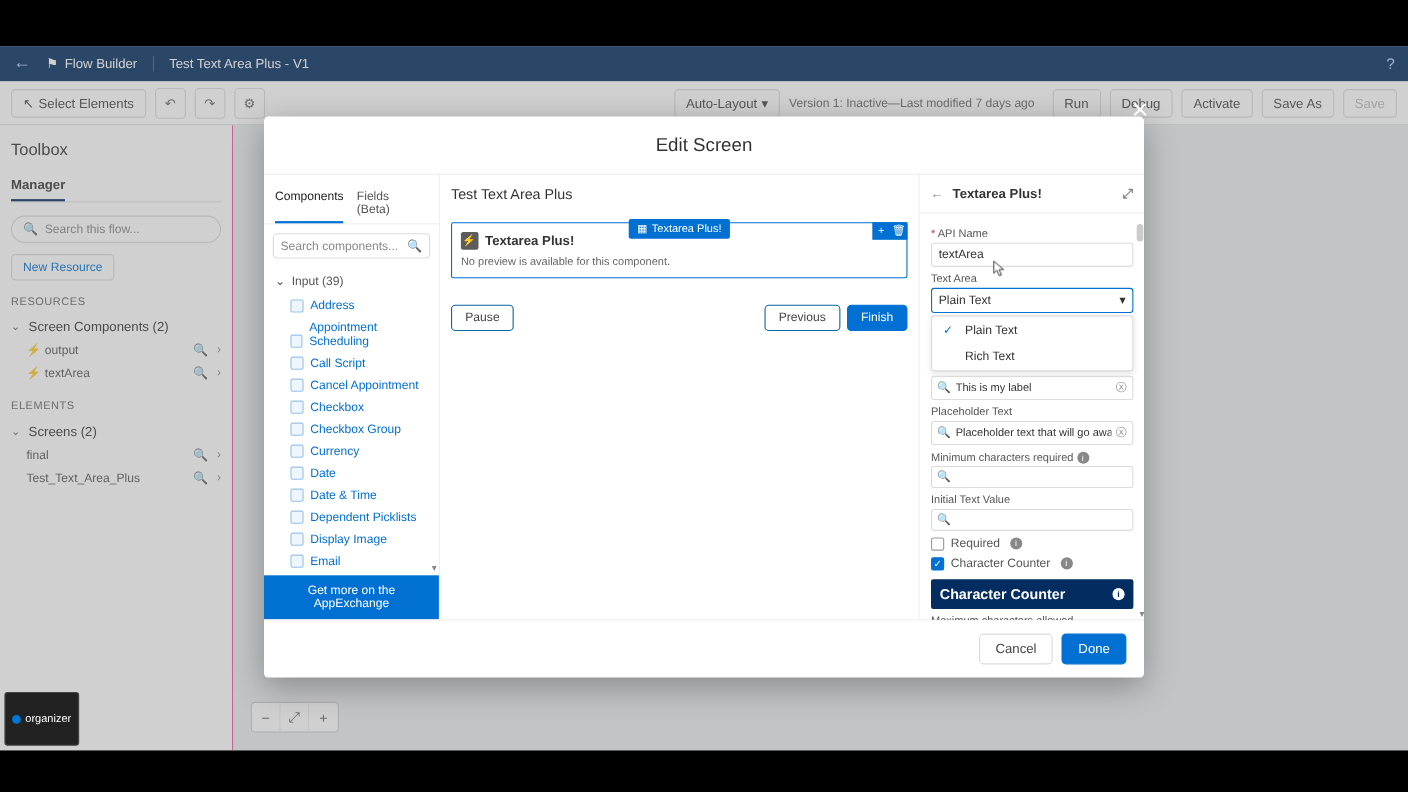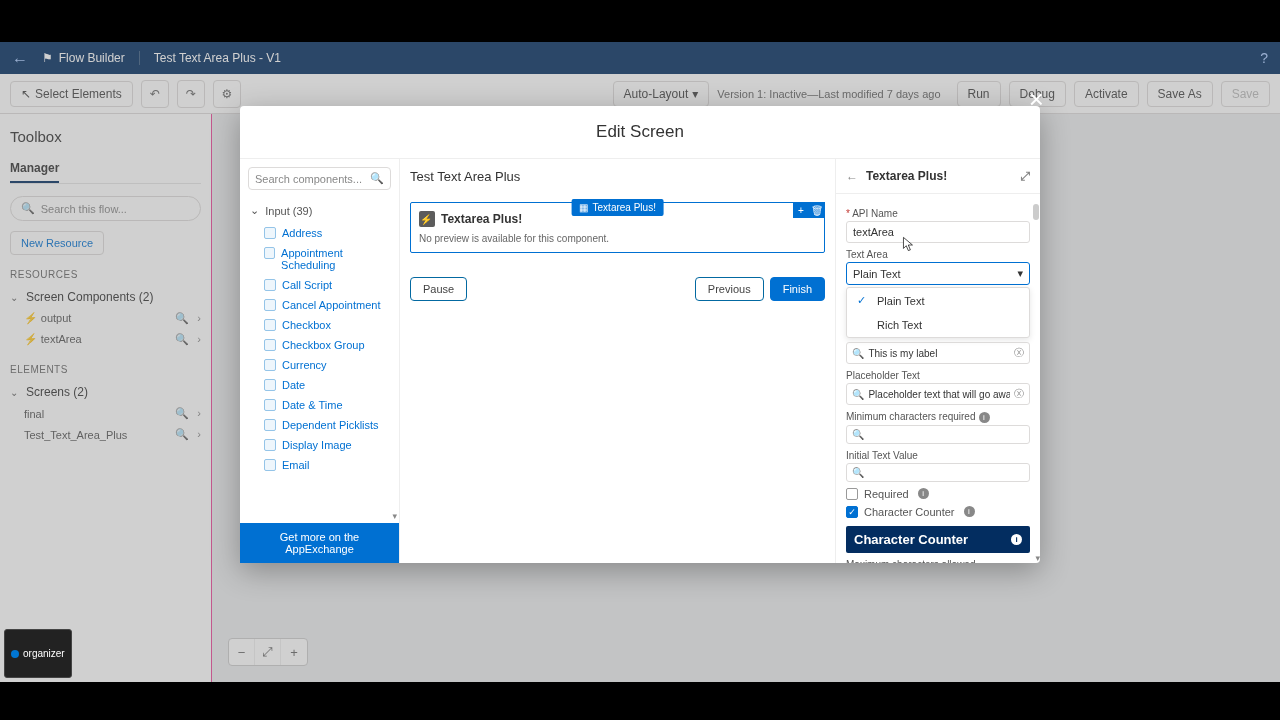--- a/index.html
+++ b/index.html
@@ -44,21 +44,21 @@
 .footer-btn { border: 1px solid #dddbda; background: #fff; padding: 6px 14px; border-radius: 4px; font-size: 12px; color: #444; }
 .footer-btn.primary { background: #0070d2; border-color: #0070d2; color: #fff; }
 .components-panel { width: 160px; border-right: 1px solid #eee; display: flex; flex-direction: column; }
 .panel-tabs { display: flex; font-size: 11px; padding: 8px 10px 0; border-bottom: 1px solid #eee; }
 .panel-tab { padding: 6px 0; margin-right: 12px; color: #555; }
 .panel-tab.active { color: #222; border-bottom: 2px solid #0070d2; }
 .panel-search { margin: 8px; border: 1px solid #dddbda; border-radius: 4px; display: flex; align-items: center; padding: 4px 6px; font-size: 11px; color: #888; }
 .panel-search span:first-child { flex: 1; }
 .component-group-header { display: flex; align-items: center; font-size: 11px; color: #555; padding: 6px 10px; gap: 6px; }
 .component-list { flex: 1; overflow-y: auto; position: relative; }
-.component-item { display: flex; align-items: flex-start; font-size: 11px; color: #0070d2; padding: 4px 10px 4px 24px; gap: 6px; }
+.component-item { display: flex; align-items: flex-end; font-size: 11px; color: #0070d2; padding: 4px 10px 4px 24px; gap: 6px; }
 .component-icon { width: 12px; height: 12px; border: 1px solid #94c4e8; border-radius: 2px; background: #eef6fc; }
 .appexchange-btn { background: #0070d2; color: #fff; font-size: 11px; padding: 8px; text-align: center; }
 .preview-panel { flex: 1; padding: 10px; position: relative; }
 .screen-title { font-size: 13px; font-weight: 400; color: #333; margin-bottom: 8px; }
 .component-chip { position: absolute; top: 40px; left: 50%; transform: translateX(-50%); background: #0070d2; color: #fff; font-size: 10px; padding: 3px 8px; border-radius: 2px; display: flex; align-items: center; gap: 4px; }
 .selected-component { border: 1px solid #0070d2; border-radius: 2px; margin-top: 18px; padding: 8px; position: relative; }
 .selected-header { display: flex; align-items: center; gap: 6px; font-size: 12px; font-weight: 700; color: #333; }
 .selected-badge { width: 16px; height: 16px; background: #5c5c5c; border-radius: 2px; display: flex; align-items: center; justify-content: center; color: #fff; font-size: 10px; }
 .no-preview { font-size: 10px; color: #666; margin-top: 6px; }
 .selected-actions { position: absolute; top: -1px; right: -1px; background: #0070d2; display: flex; }
@@ -193,20 +193,24 @@
     </div>
   </div>
 </div>
 
 <div class="overlay">
   <div class="modal">
     <div class="modal-close">×</div>
     <div class="modal-header">Edit Screen</div>
     <div class="modal-body">
       <div class="components-panel">
+        <div class="panel-tabs">
+          <div class="panel-tab active">Components</div>
+          <div class="panel-tab">Fields (Beta)</div>
+        </div>
         <div class="panel-search">
           <span>Search components...</span>
           <span>🔍</span>
         </div>
         <div class="component-group-header">
           <span>⌄</span>
           <span>Input (39)</span>
         </div>
         <div class="component-list" id="component-list">
           <div class="component-item">
@@ -349,20 +353,24 @@
           <div class="section-header-bar">
             <span>Character Counter</span>
             <span class="info-icon">i</span>
           </div>
           <div class="field-label">Maximum characters allowed</div>
 
           <div class="scroll-arrow">▾</div>
         </div>
       </div>
     </div>
+    <div class="modal-footer">
+      <div class="footer-btn">Cancel</div>
+      <div class="footer-btn primary">Done</div>
+    </div>
   </div>
 </div>
 
 <svg class="cursor" style="top:236px;left:902px" viewBox="0 0 20 26">
   <path d="M2 2 L2 18 L6 14 L9 21 L12 20 L9 13 L15 13 Z" fill="#fff" stroke="#000" stroke-width="1"></path>
 </svg>
 
 <div class="organizer-badge">
   <div class="organizer-dot"></div>
   <span>organizer</span>

